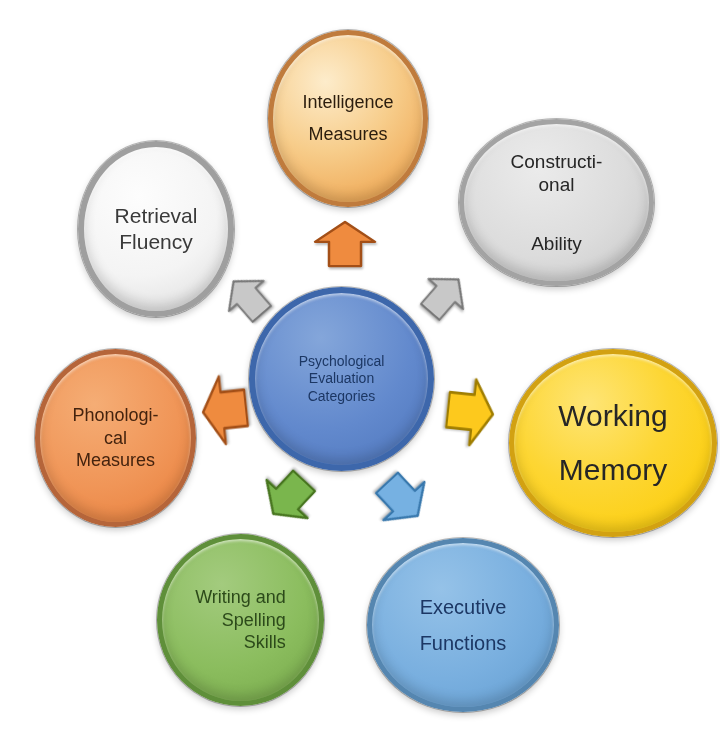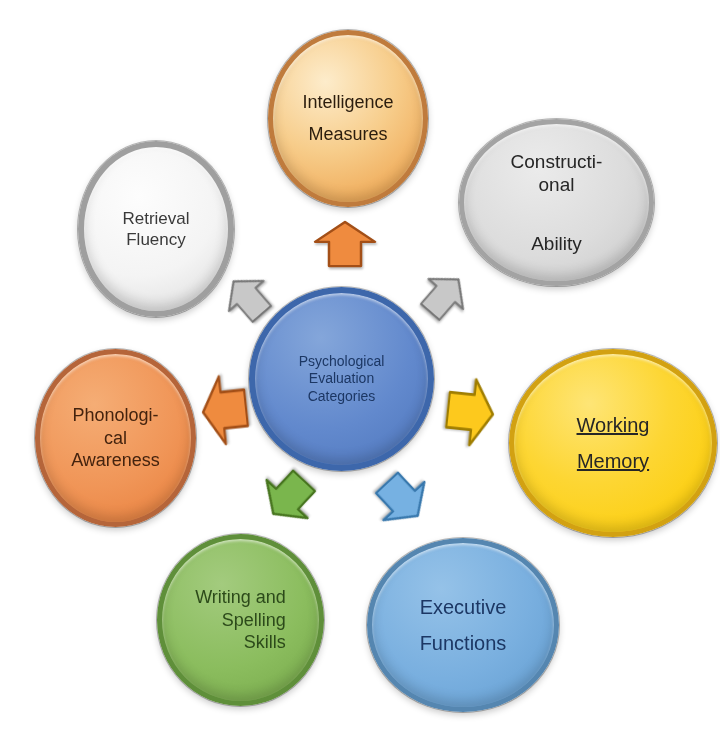--- a/index.html
+++ b/index.html
@@ -20,29 +20,29 @@
   .para:empty { display:none; }
   .para + .para { margin-top:.55em; }
 
   .c-center        { background:radial-gradient(circle at 38% 26%, #84a6da 0%, #6289cd 55%, #4f77bd 96%);
                      border:6px solid #3d67ab; color:#1c3764; font-size:14px; }
   .c-intelligence  { background:radial-gradient(circle at 35% 28%, #fdeccb 0%, #f7cd8b 45%, #efa855 85%, #e79a45 100%);
                      border:5px solid #bf7b3d; color:#2b1d0e; font-size:18px; }
   .c-constructional{ background:radial-gradient(circle at 40% 28%, #ebebeb 0%, #dcdcdc 55%, #c9c9c9 96%);
                      border:5px solid #a3a3a3; color:#262626; font-size:19px;gap:24px; }
   .c-working       { background:radial-gradient(circle at 38% 28%, #fee576 0%, #fdd633 45%, #fccf12 80%, #f0bf00 100%);
-                     border:5px solid #d2a112; color:#262626; font-size:20px;text-decoration:underline; }
+                     border:5px solid #d2a112; color:#262626; font-size:30px; }
   .c-executive     { background:radial-gradient(circle at 38% 28%, #95c2e8 0%, #79afdf 55%, #649ed1 96%);
                      border:5px solid #5586b0; color:#1c3764; font-size:20px; }
   .c-writing       { background:radial-gradient(circle at 38% 28%, #a3cb7e 0%, #8bbd5e 55%, #77a94a 96%);
                      border:5px solid #5f8f3a; color:#2c4a1a; font-size:18px; }
   .c-phonological  { background:radial-gradient(circle at 36% 30%, #f5ad75 0%, #f09557 55%, #e87f3c 96%);
                      border:5px solid #b5653a; color:#44230e; font-size:18px; }
   .c-retrieval     { background:radial-gradient(circle at 38% 30%, #fdfdfd 0%, #f4f4f4 55%, #dedede 92%, #d2d2d2 100%);
-                     border:6px solid #9f9f9f; color:#3a3a3a; font-size:17px; }
+                     border:6px solid #9f9f9f; color:#3a3a3a; font-size:21px; }
 
   .pos-center        { left:249px; top:287px; width:185px; height:184px; z-index:2; }
   .pos-intelligence  { left:268px; top:30px;  width:160px; height:177px; z-index:2; }
   .pos-constructional{ left:459px; top:119px; width:195px; height:167px; z-index:2; }
   .pos-working       { left:509px; top:349px; width:208px; height:188px; z-index:2; }
   .pos-executive     { left:367px; top:538px; width:192px; height:174px; z-index:2; }
   .pos-writing       { left:157px; top:534px; width:167px; height:172px; z-index:2;text-align:right; }
   .pos-phonological  { left:35px;  top:349px; width:161px; height:178px; z-index:2; }
   .pos-retrieval     { left:78px;  top:141px; width:156px; height:176px; z-index:2; }
 
@@ -124,21 +124,21 @@
   </div>
   <div class="node c-writing pos-writing">
     <span class="para">Writing and
 Spelling
 Skills</span>
 
   </div>
   <div class="node c-phonological pos-phonological">
     <span class="para">Phonologi-
 cal
-Awareness</span>
+Measures</span>
 
   </div>
   <div class="node c-retrieval pos-retrieval">
     <span class="para">Retrieval
 Fluency</span>
 
   </div>
 
 </div>
 

